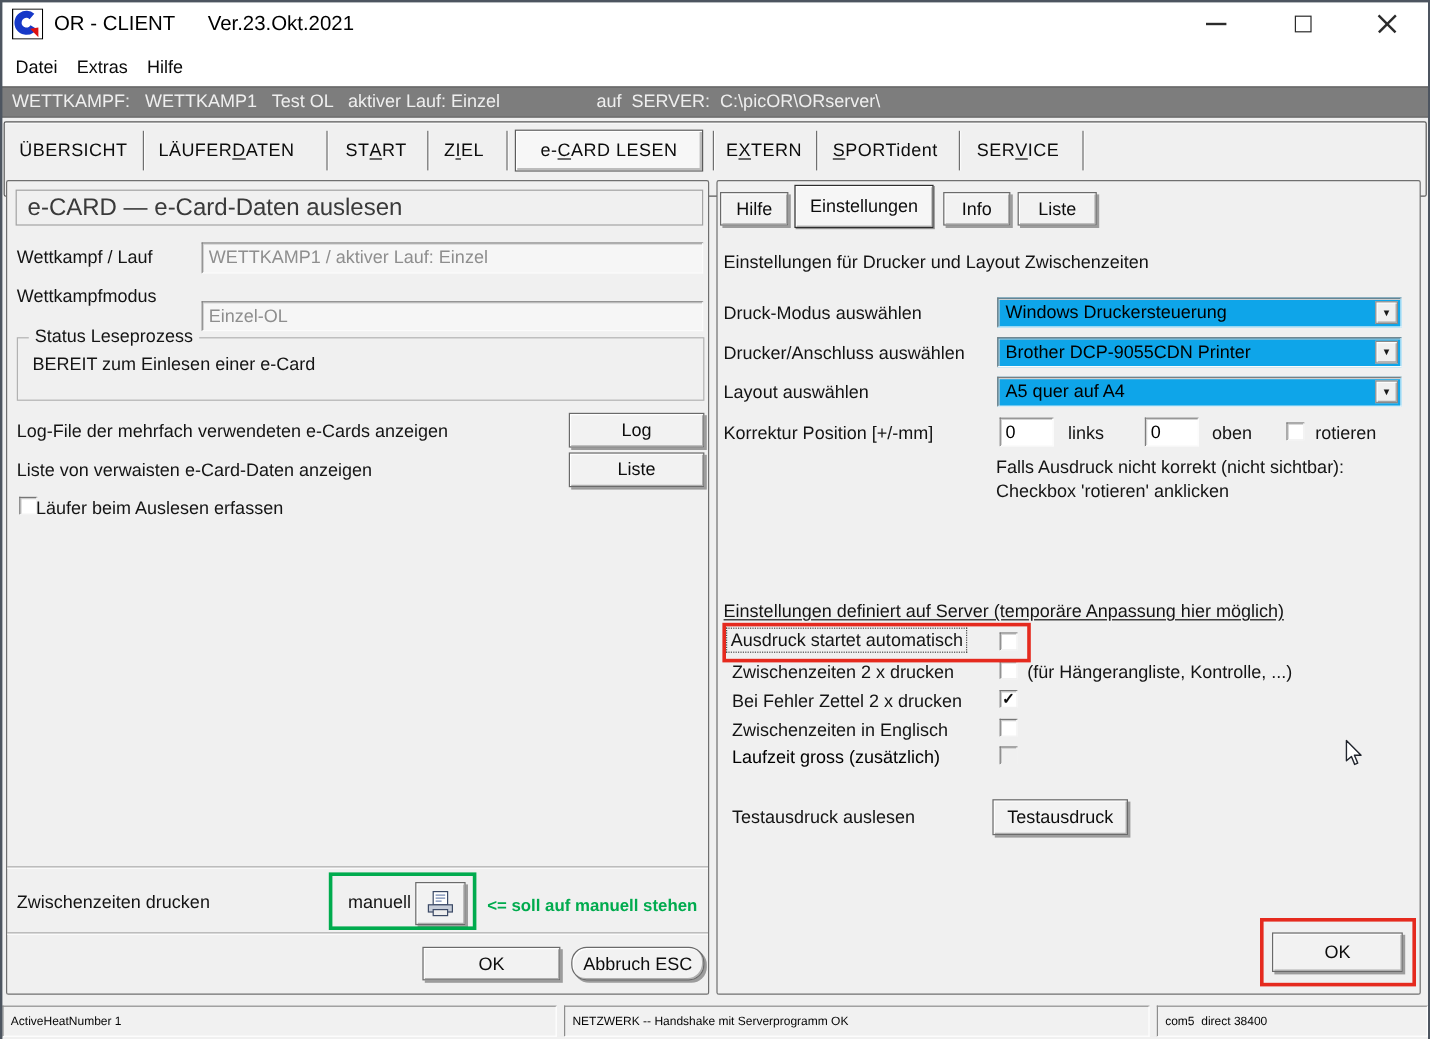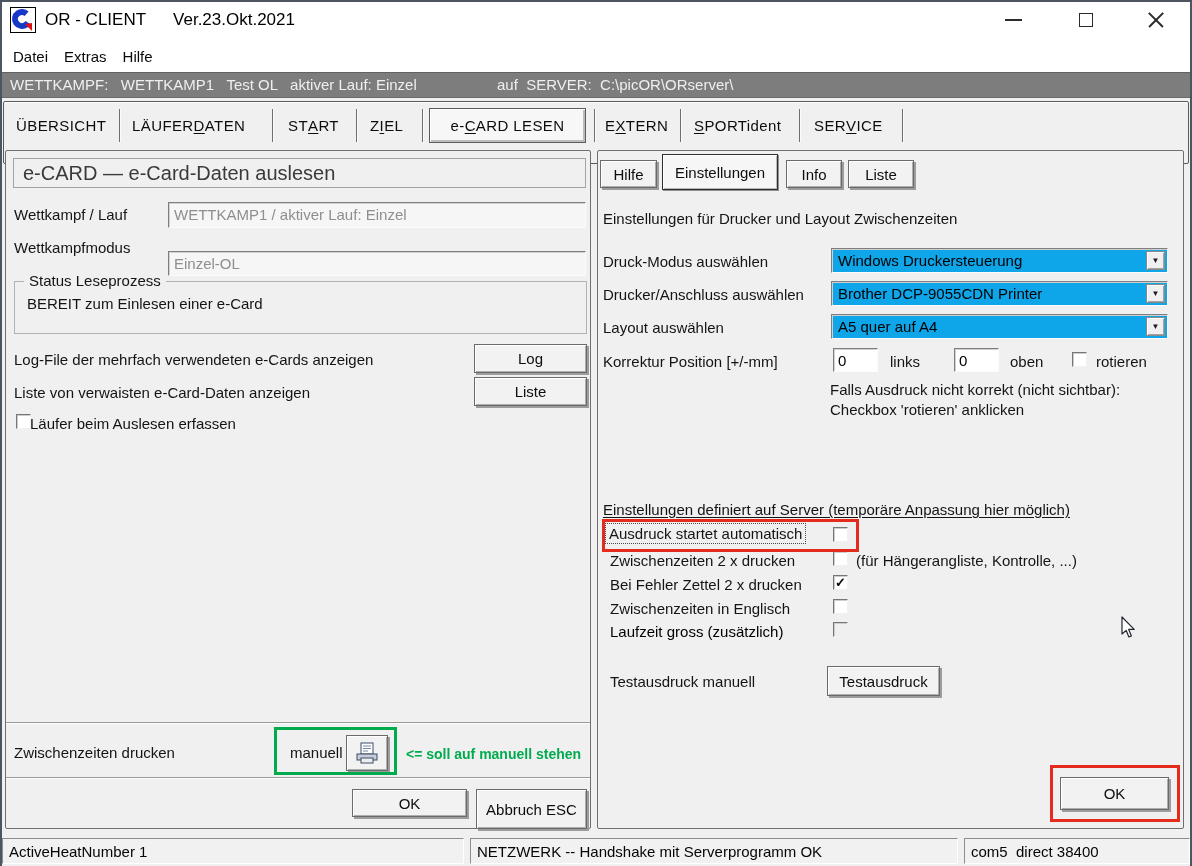--- a/index.html
+++ b/index.html
@@ -110,21 +110,21 @@
   .ann-green { position:absolute; border:3px solid #00ab4e; z-index:40; pointer-events:none; }
   .green-text { position:absolute; font-size:14px; font-weight:bold; color:#00ab4e; white-space:nowrap; }
 
   .underlined { text-decoration:underline; text-underline-offset:2px; }
   .dotted-label { position:absolute; font-size:15px; color:#141414; outline:1px dotted #4a4a4a; padding:1px 3px; white-space:nowrap; }
   .gray-label { color:#000000; }
 
   
   .scell { position:absolute; top:838px; height:26px; background:#f1f1f1; border:1px solid;
            border-color:#8d8d8d #ffffff #ffffff #8d8d8d;
-           font-size:15px; color:#050505; display:flex; align-items:center; padding-left:6px; white-space:pre; }
+           font-size:10px; color:#050505; display:flex; align-items:center; padding-left:6px; white-space:pre; }
 
   .cursor { position:absolute; z-index:60; pointer-events:none; }
 </style>
 </head>
 <body>
 
 <div class="edge" style="left:0;top:0;width:1192px;height:2px;"></div>
 <div class="edge" style="left:0;top:0;width:2px;height:866px;"></div>
 <div class="edge" style="left:1190px;top:0;width:2px;height:866px;"></div>
 
@@ -221,21 +221,21 @@
     <rect x="2" y="12" width="20" height="6" fill="#c7cdd9" stroke="#3c4a66" stroke-width="1"></rect>
     <rect x="6" y="16" width="12" height="5" fill="#eeeeee" stroke="#3c4a66" stroke-width="1"></rect>
   </svg>
 </button>
 <div class="ann-green" style="left:274px;top:727px;width:123px;height:48px;"></div>
 <span class="green-text" style="left:406px;top:746px;">&lt;= soll auf manuell stehen</span>
 
 <div class="hdiv" style="top:777px;"></div>
 
 <button class="btn" style="left:352px;top:789px;width:115px;height:28px;">OK</button>
-<button class="btn" style="left:476px;top:789px;width:111px;height:40px;">Abbruch ESC</button>
+<button class="btn" style="left:476px;top:789px;width:111px;height:28px;border-radius:13px;">Abbruch ESC</button>
 
 <div class="panel panel-right"></div>
 
 <button class="btn" style="left:600px;top:160px;width:57px;height:28px;">Hilfe</button>
 <button class="btn active-nav" style="left:662px;top:154px;width:116px;height:36px;">Einstellungen</button>
 <button class="btn" style="left:786px;top:160px;width:56px;height:28px;">Info</button>
 <button class="btn" style="left:848px;top:160px;width:66px;height:28px;">Liste</button>
 
 <span class="lbl" style="left:603px;top:210px;">Einstellungen für Drucker und Layout Zwischenzeiten</span>
 
@@ -286,21 +286,21 @@
 
 <span class="lbl" style="left:610px;top:576px;">Bei Fehler Zettel 2 x drucken</span>
 <span class="cb" style="left:833px;top:575px;">✓</span>
 
 <span class="lbl" style="left:610px;top:600px;">Zwischenzeiten in Englisch</span>
 <span class="cb" style="left:833px;top:599px;"></span>
 
 <span class="lbl gray-label" style="left:610px;top:623px;">Laufzeit gross (zusätzlich)</span>
 <span class="cb disabled" style="left:833px;top:622px;"></span>
 
-<span class="lbl" style="left:610px;top:673px;">Testausdruck manuell</span>
+<span class="lbl" style="left:610px;top:673px;">Testausdruck auslesen</span>
 <button class="btn" style="left:827px;top:666px;width:113px;height:30px;">Testausdruck</button>
 
 <button class="btn" style="left:1060px;top:777px;width:109px;height:33px;">OK</button>
 <div class="ann-red" style="left:1050px;top:765px;width:130px;height:57px;"></div>
 
 <div class="scell" style="left:2px;width:462px;">ActiveHeatNumber 1</div>
 <div class="scell" style="left:470px;width:488px;">NETZWERK -- Handshake mit Serverprogramm OK</div>
 <div class="scell" style="left:964px;width:226px;">com5  direct 38400</div>
 
 <svg class="cursor" style="left:1121px;top:616px;" width="16" height="23" viewBox="0 0 16 23">

